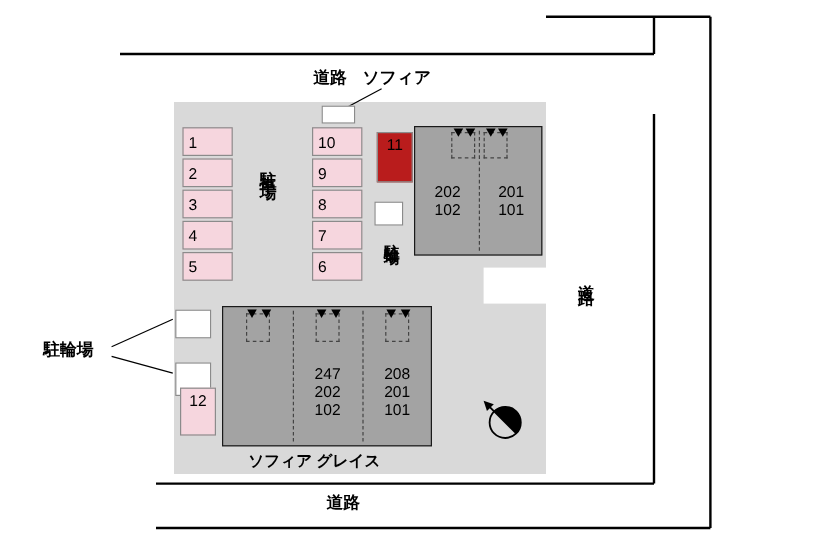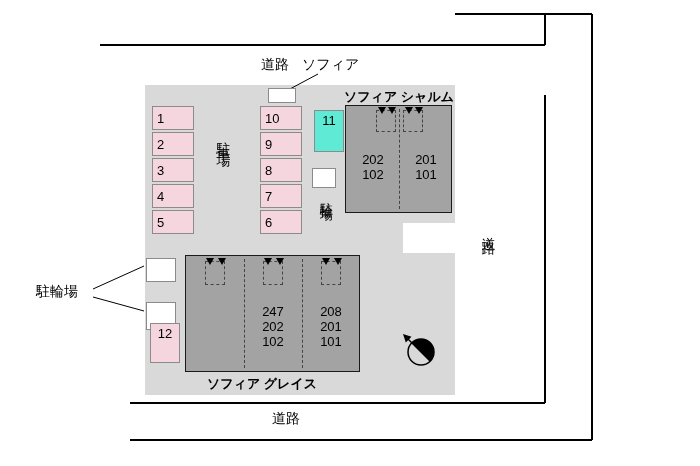--- a/index.html
+++ b/index.html
@@ -1,28 +1,28 @@
 <!DOCTYPE html>
 <html><head>
 <meta charset="utf-8">
 <style>
   html,body{margin:0;padding:0;background:#fff;}
   .canvas{position:relative;width:700px;height:466px;background:#ffffff;overflow:hidden;
           font-family:"Liberation Sans","DejaVu Sans",sans-serif;color:#000;}
   .abs{position:absolute;}
   .site{left:145px;top:85px;width:310px;height:310px;background:#d9d9d9;}
   .notch{left:403px;top:223px;width:52px;height:30px;background:#ffffff;}
-  .lbl{font-weight:normal;font-size:14px;white-space:nowrap;}
+  .lbl{font-weight:bold;font-size:14px;white-space:nowrap;}
   .vert{writing-mode:vertical-rl;text-orientation:upright;}
   .pspace{width:42px;height:24px;background:#f6d6de;border:1px solid #8b8b8b;box-sizing:border-box;
           font-size:13px;display:flex;align-items:center;padding-left:4px;}
   .ptall{border:1px solid #8b8b8b;box-sizing:border-box;font-size:13px;display:flex;
          justify-content:center;align-items:flex-start;padding-top:2px;}
   .pink{background:#f6d6de;}
-  .yellow{background:#5eead4;}
+  .yellow{background:#b91c1c;}
   .whitebox{background:#ffffff;border:1px solid #8b8b8b;box-sizing:border-box;}
   .building{background:#a3a3a3;border:1.5px solid #1a1a1a;box-sizing:border-box;}
   .divider{position:absolute;border-left:1px dashed #444;width:0;top:3px;bottom:3px;}
   .stair{position:absolute;border:1px dashed #444;box-sizing:border-box;}
   .tri{position:absolute;width:0;height:0;border-left:4px solid transparent;
        border-right:4px solid transparent;border-top:7px solid #000;}
   .unit{position:absolute;text-align:center;font-size:13px;line-height:15px;}
   .bname{font-weight:bold;font-size:13px;text-align:center;white-space:nowrap;}
   svg.overlay{position:absolute;left:0;top:0;pointer-events:none;}
 </style>
@@ -73,21 +73,20 @@
   <div class="abs pspace" style="left:260px;top:132px">9</div>
   <div class="abs pspace" style="left:260px;top:158px">8</div>
   <div class="abs pspace" style="left:260px;top:184px">7</div>
   <div class="abs pspace" style="left:260px;top:210px">6</div>
 
   <div class="abs ptall yellow" style="left:314px;top:110px;width:30px;height:42px">11</div>
 
   <div class="abs whitebox" style="left:312px;top:168px;width:24px;height:20px"></div>
   <div class="abs lbl vert" style="left:317px;top:192px;font-size:13px;letter-spacing:3px">駐輪場</div>
 
-  <div class="abs bname" style="left:338px;top:88px;width:122px">ソフィア シャルム</div>
   <div class="abs building" style="left:345px;top:105px;width:107px;height:108px">
     <div class="divider" style="left:53px"></div>
     <div class="stair" style="left:30px;top:4px;width:20px;height:22px"></div>
     <div class="stair" style="left:57px;top:4px;width:20px;height:22px"></div>
     <div class="tri" style="left:32px;top:1px"></div>
     <div class="tri" style="left:42px;top:1px"></div>
     <div class="tri" style="left:59px;top:1px"></div>
     <div class="tri" style="left:69px;top:1px"></div>
     <div class="unit" style="left:2px;top:46px;width:50px">
       <div>202</div>

